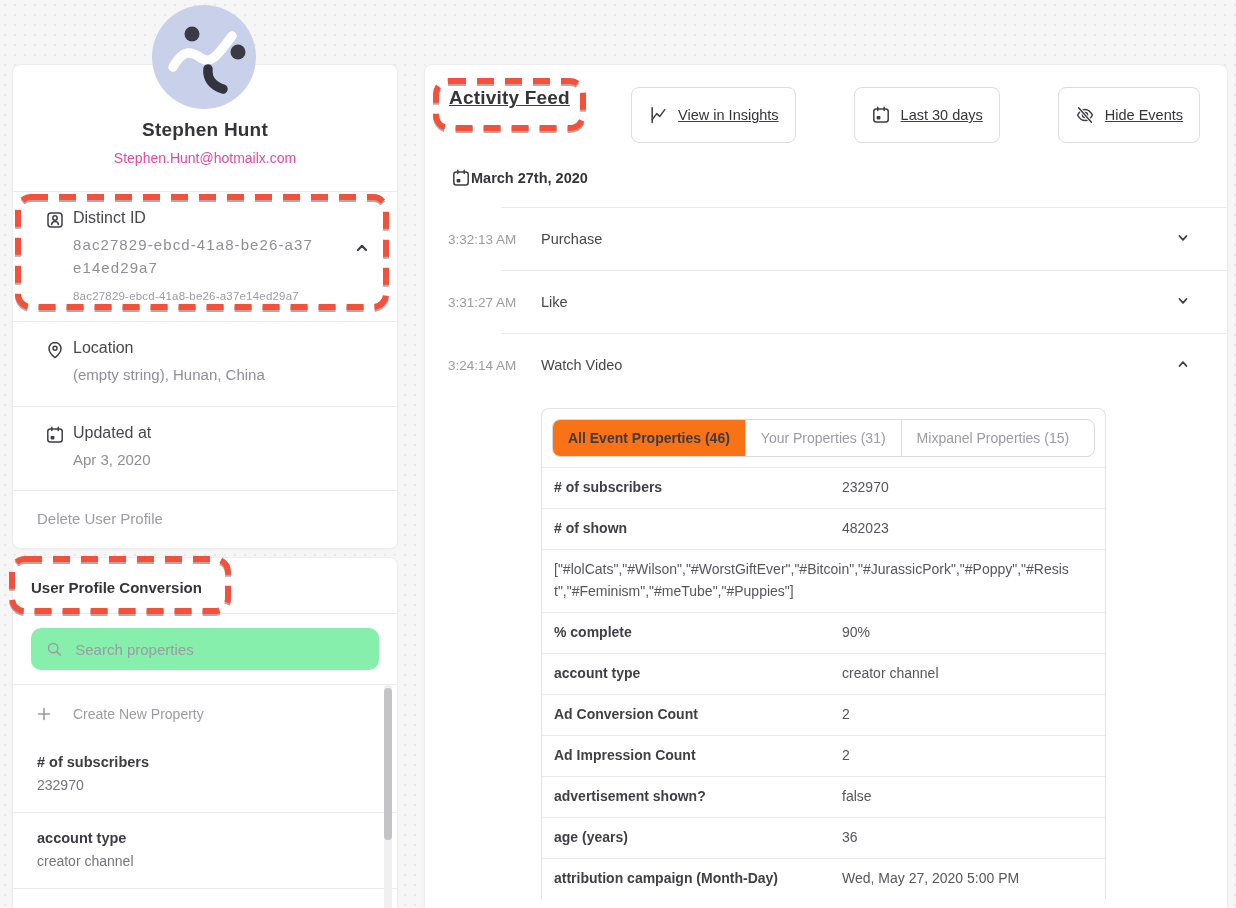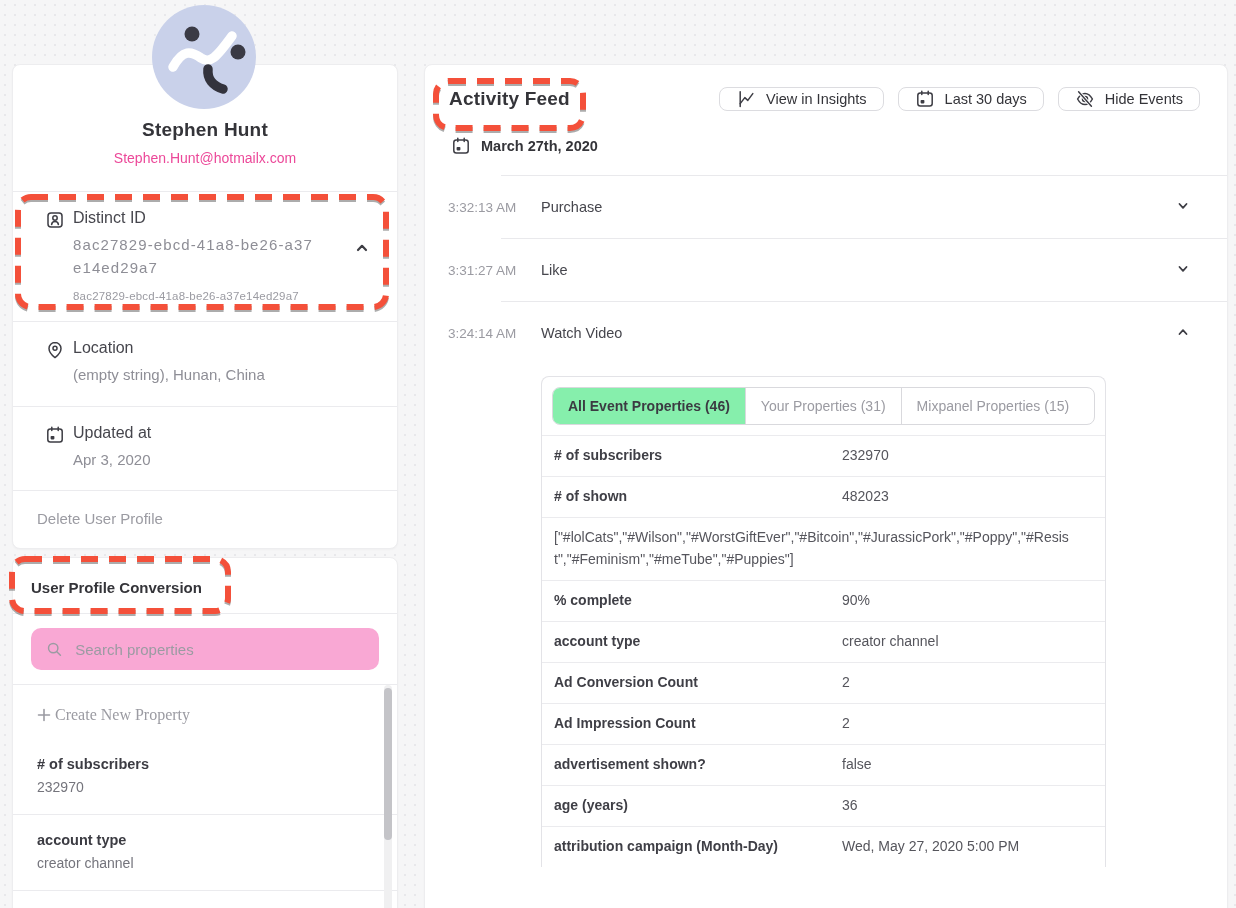--- a/index.html
+++ b/index.html
@@ -32,61 +32,61 @@
   .s-value.id{letter-spacing:1.1px;width:242px;word-break:break-all;}
   .s-subvalue{font-size:11.5px;color:#9b9ba2;margin-top:11px;letter-spacing:.2px;}
   .collapse-btn{position:absolute;right:24px;top:46px;width:22px;height:22px;border:none;
     background:transparent;cursor:pointer;padding:0;}
   .delete-row{padding:19px 24px 21px;font-size:15px;color:#9b9ba2;cursor:pointer;}
 
   
   .card-props{left:12px;top:557px;width:386px;height:380px;overflow:hidden;}
   .pp-title{padding:21px 18px 17px;font-size:15px;font-weight:700;color:#343439;}
   .pp-search-wrap{padding:14px 18px;}
-  .search-box{height:42px;background:#f9a8d4;border-radius:10px;display:flex;align-items:center;
+  .search-box{height:42px;background:#86efac;border-radius:10px;display:flex;align-items:center;
     gap:11px;padding:0 15px;}
   .search-box input{border:none;background:transparent;outline:none;font-size:15px;
     color:#55555e;font-family:"Liberation Sans",sans-serif;width:100%;}
   .search-box input::placeholder{color:#9b9ba2;}
   .pp-list{position:relative;}
-  .create-row{display:flex;align-items:center;gap:4px;padding:21px 18px 15px 24px;
-    font-size:16px;color:#9b9ba2;cursor:pointer;font-family:Liberation Serif, serif;}
+  .create-row{display:flex;align-items:center;gap:22px;padding:21px 18px 15px 24px;
+    font-size:14px;color:#9b9ba2;cursor:pointer;}
   .prop-item{padding:17px 40px 19px 24px;}
   .prop-name{font-size:14.5px;font-weight:700;color:#3c3c43;}
   .prop-value{font-size:14px;color:#74747c;margin-top:7px;}
   .scroll-track{position:absolute;right:5px;top:0;bottom:-40px;width:8px;background:#f0f0f1;border-radius:4px;}
   .scroll-thumb{position:absolute;right:5px;top:3px;width:8px;height:152px;background:#c4c4c8;border-radius:4px;}
 
   
   .card-feed{left:424px;top:64px;width:804px;height:870px;}
-  .feed-head{display:flex;align-items:center;justify-content:space-between;
-    padding:22px 27px 0 24px;}
+  .feed-head{display:flex;align-items:flex-start;justify-content:space-between;
+    padding:22px 27px 0 24px;text-decoration:underline;}
   .feed-title{font-size:19px;font-weight:700;color:#343439;letter-spacing:.2px;}
   .feed-actions{display:flex;gap:14px;}
-  .btn{display:flex;align-items:center;gap:10px;height:24px;padding:0 16px;background:#fff;
+  .btn{display:flex;align-items:center;gap:10px;height:56px;padding:0 16px;background:#fff;
     border:1px solid #dcdce0;border-radius:8px;font-size:14.5px;font-weight:500;color:#343439;
-    font-family:"Liberation Sans",sans-serif;cursor:pointer;}
-  .date-row{display:flex;align-items:center;gap:10px;padding:25px 0 0 26px;
+    font-family:"Liberation Sans",sans-serif;cursor:pointer;margin-left:44px;}
+  .date-row{display:flex;align-items:center;gap:0;padding:25px 0 0 26px;
     font-size:14.5px;font-weight:700;color:#343439;}
   .feed-divider{border-top:1px solid #e9e9ec;margin-left:76px;}
   .event-row{display:flex;align-items:center;height:62px;}
   .event-time{flex:0 0 93px;padding-left:23px;font-size:13.5px;color:#9b9ba2;}
   .event-name{font-size:14.5px;color:#46464d;}
   .event-toggle{margin-left:auto;margin-right:33px;width:22px;height:22px;border:none;
     background:transparent;cursor:pointer;padding:0;}
   .d-after-date{margin-top:19px;}
 
   
   .event-panel{margin:12px 0 0 116px;width:565px;border:1px solid #e3e3e7;border-bottom:none;
     border-radius:8px 8px 0 0;box-sizing:border-box;}
   .tabs{display:flex;margin:10px;border:1px solid #d9d9dd;border-radius:8px;overflow:hidden;}
   .tab{padding:10px 15px;font-size:14px;color:#9b9ba2;background:#fff;border:none;
     border-right:1px solid #d9d9dd;font-family:"Liberation Sans",sans-serif;cursor:pointer;white-space:nowrap;}
   .tab:last-child{border-right:none;}
-  .tab.active{background:#86efac;color:#3b3b42;font-weight:700;text-align:right;}
+  .tab.active{background:#f97316;color:#3b3b42;font-weight:700;text-align:right;}
   .prow{display:flex;border-top:1px solid #ebebee;padding:9px 12px;align-items:flex-start;}
   .pkey{flex:0 0 288px;font-size:14px;font-weight:700;color:#3f3f46;padding-right:10px;
     box-sizing:border-box;line-height:1.55;}
   .pval{flex:1;font-size:14px;color:#55555c;line-height:1.57;word-break:break-all;}
 
   
   .annot{position:absolute;z-index:20;pointer-events:none;
     filter:drop-shadow(0 2px 0.5px rgba(70,70,70,.45));}
 
   svg .stroke{stroke:#3d3d44;fill:none;stroke-width:1.5;stroke-linecap:round;stroke-linejoin:round;}

